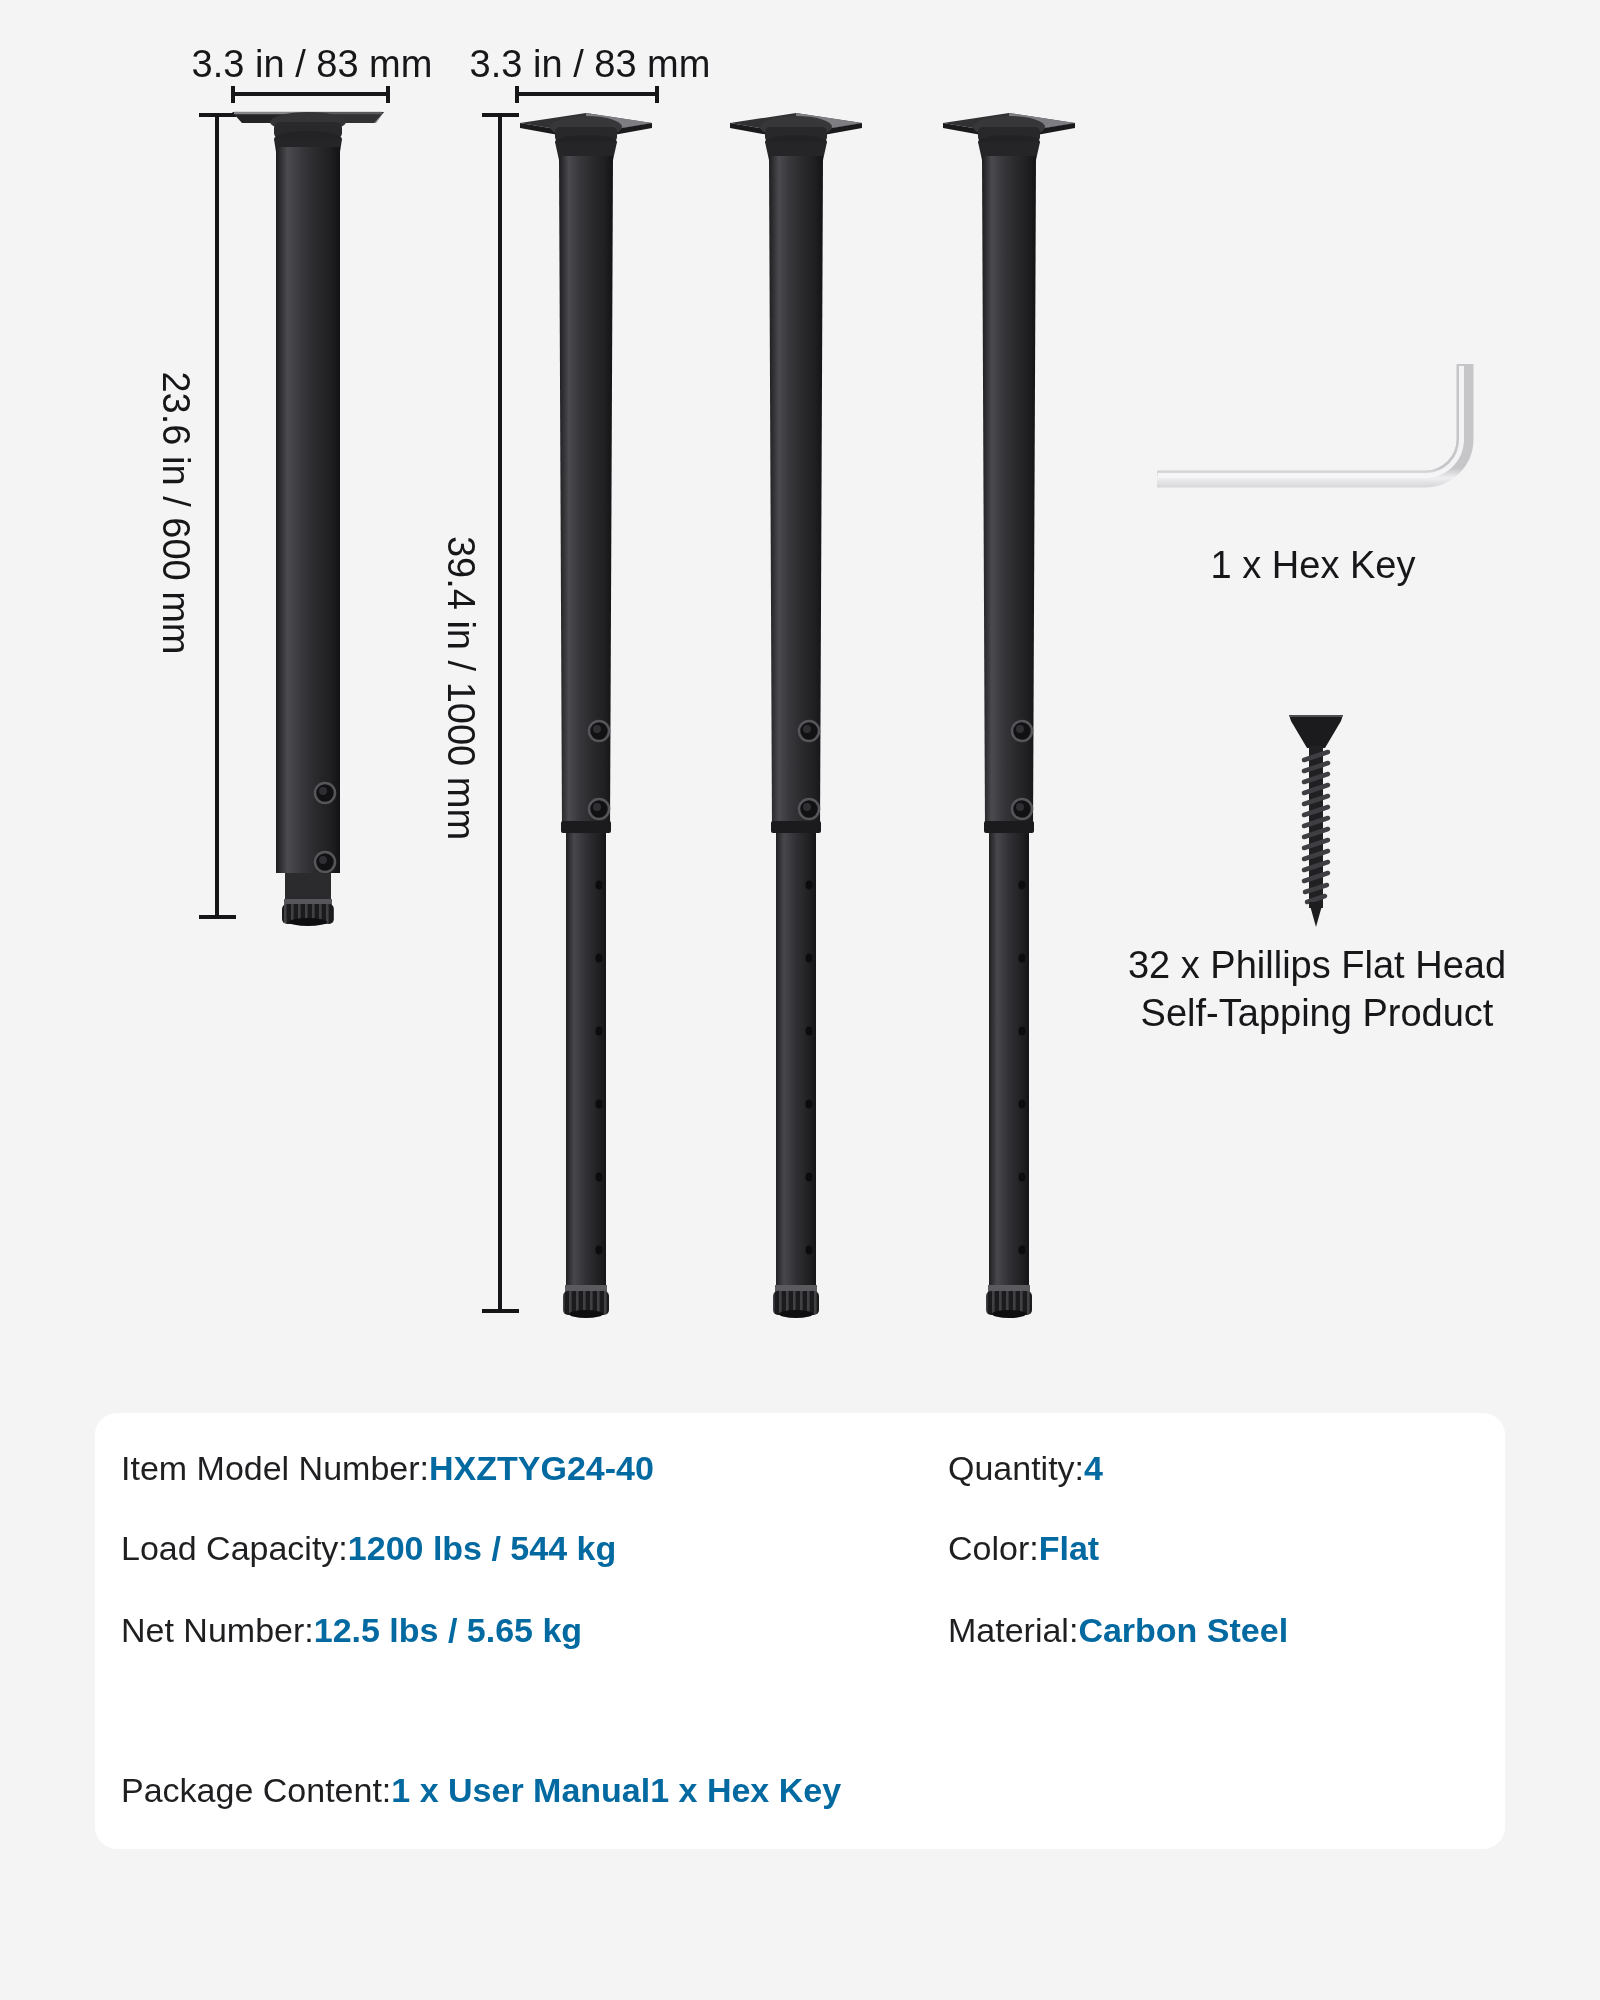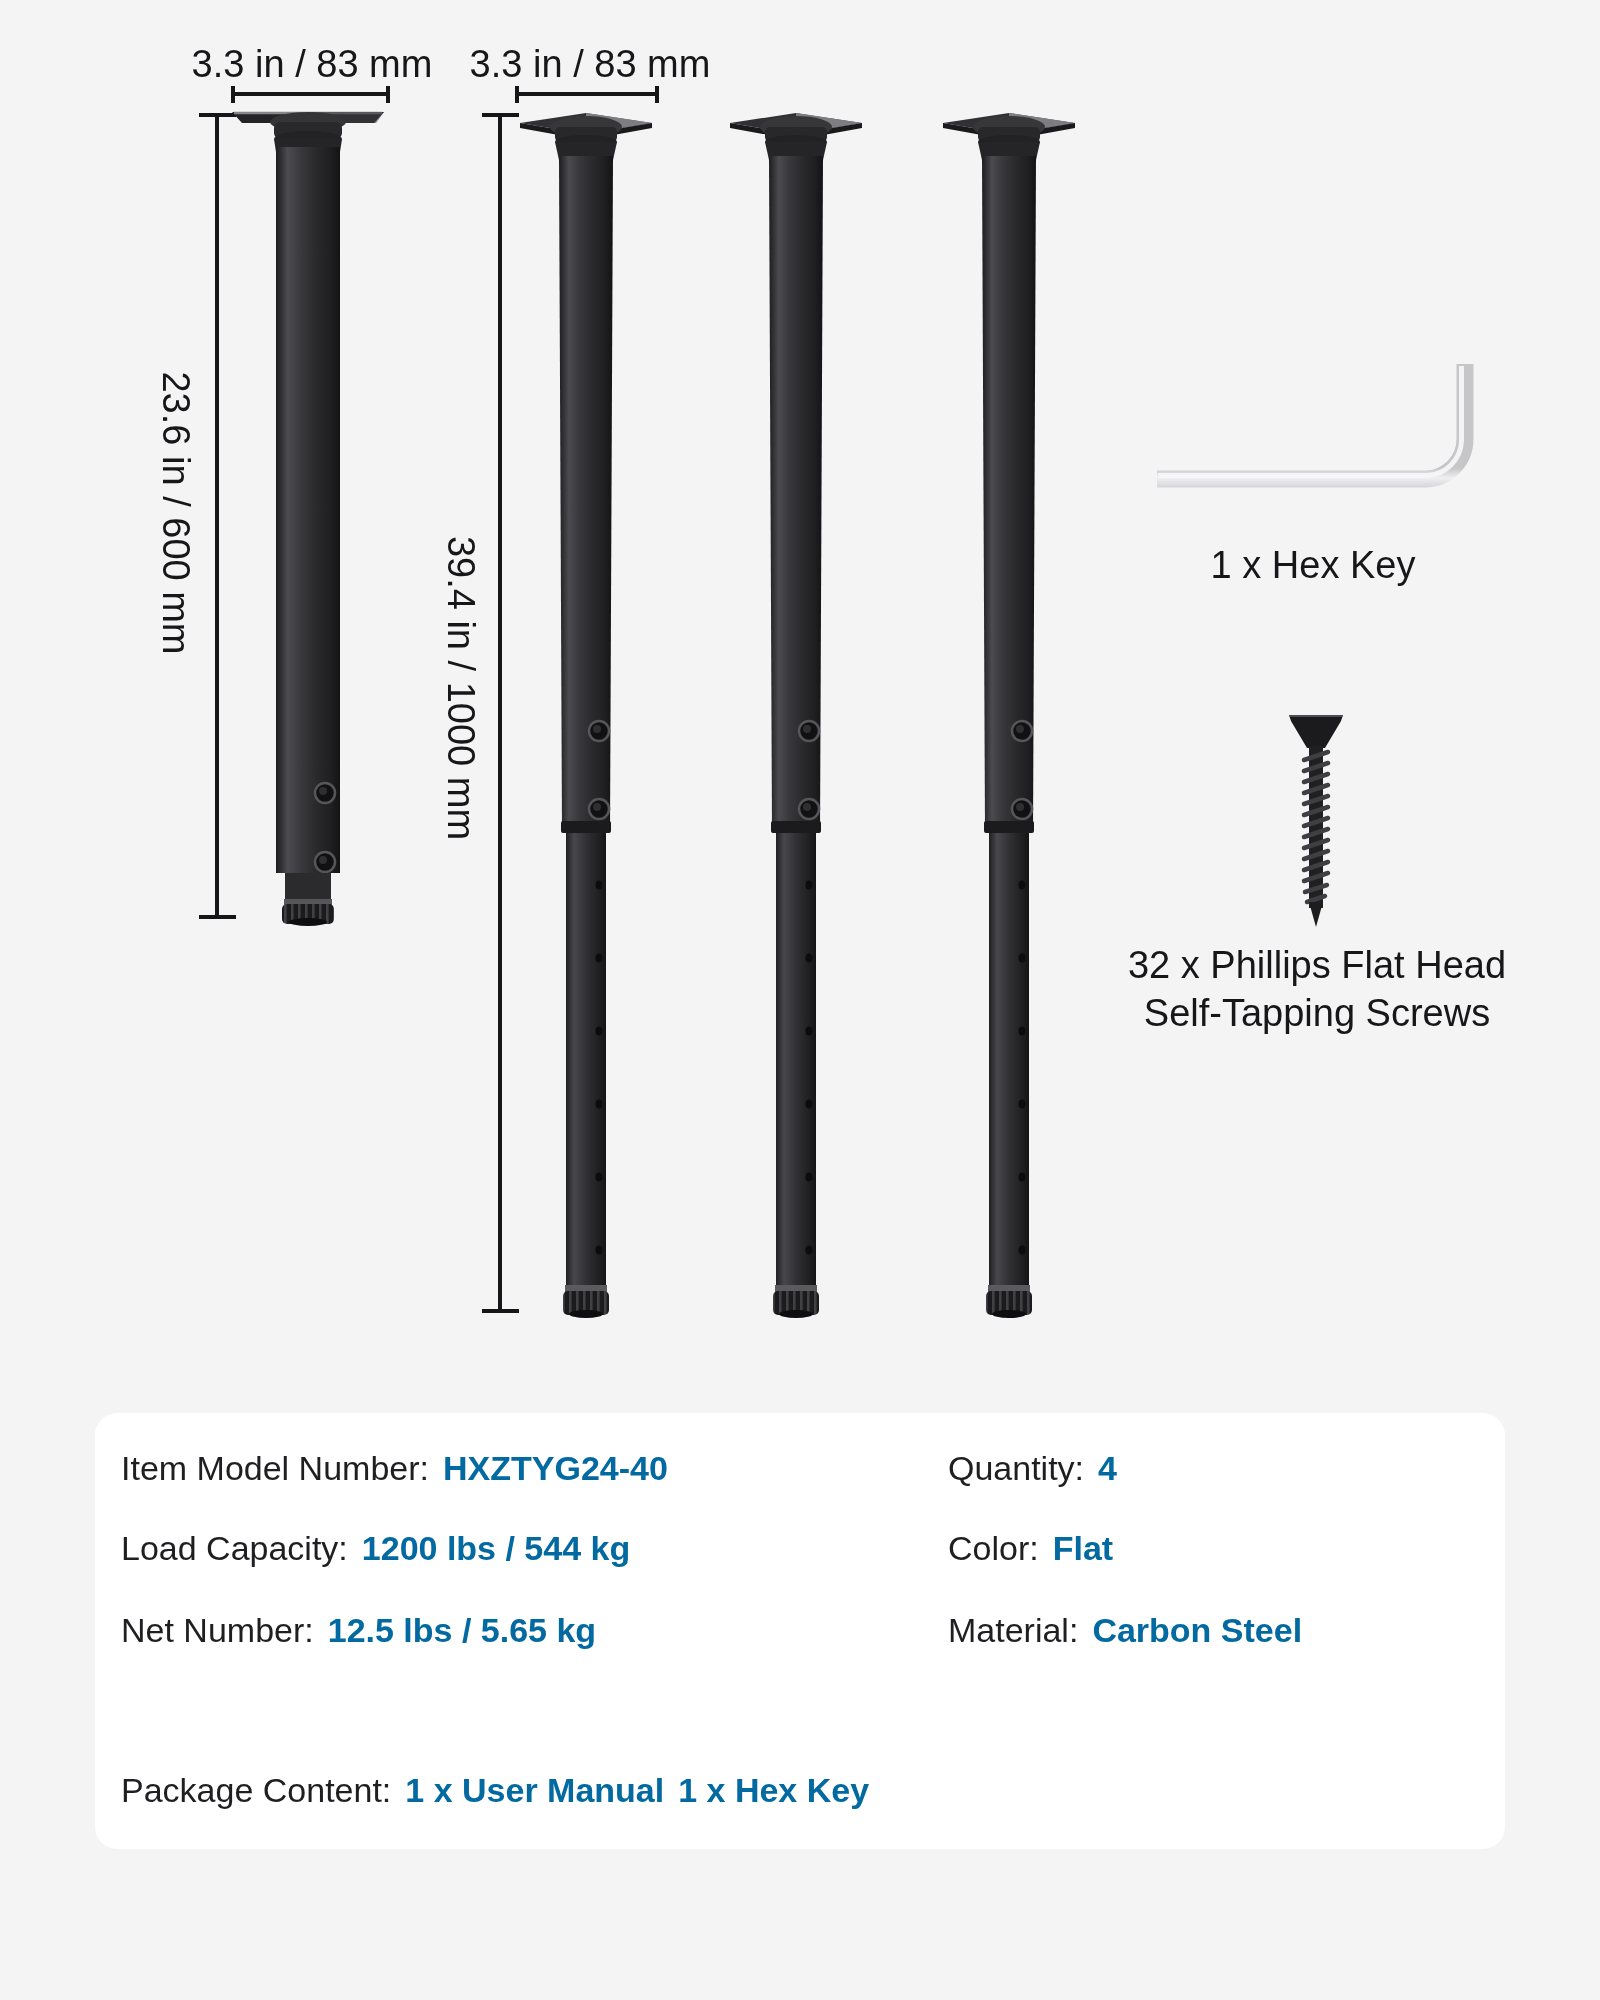--- a/index.html
+++ b/index.html
@@ -15,21 +15,21 @@
   .dim-label.vert{transform:translate(-50%,-50%) rotate(90deg);}
   .item-caption{
     position:absolute;font-size:38px;color:#17171a;white-space:nowrap;
     transform:translate(-50%,-50%);text-align:center;line-height:48px;font-weight:400;
   }
   .spec-panel{
     position:absolute;left:95px;top:1413px;width:1410px;height:436px;
     background:#ffffff;border-radius:22px;
   }
   .spec-row{
-    position:absolute;display:flex;gap:14px;font-size:34px;line-height:40px;
+    position:absolute;display:flex;font-size:34px;line-height:40px;
     white-space:nowrap;align-items:baseline;
   }
   .spec-label{color:#1f1f22;font-weight:400;}
   .spec-value{color:#0369a1;font-weight:700;}
   svg{display:block;}
 </style>
 </head>
 <body>
 
 <div class="canvas">
@@ -185,21 +185,21 @@
 
   <div class="dim-label" style="left:312px;top:64px">3.3 in / 83 mm</div>
   <div class="dim-label" style="left:590px;top:64px">3.3 in / 83 mm</div>
   <div class="dim-label vert" style="left:175px;top:513px">23.6 in / 600 mm</div>
   <div class="dim-label vert" style="left:460px;top:688px">39.4 in / 1000 mm</div>
 
   <div class="item-caption" style="left:1313px;top:565px">1 x Hex Key</div>
 
   <div class="item-caption" style="left:1317px;top:989px">
     <div>32 x Phillips Flat Head</div>
-    <div>Self-Tapping Screws</div>
+    <div>Self-Tapping Product</div>
   </div>
 
   <div class="spec-panel">
 
     <div class="spec-row" style="left:26px;top:35px">
       <span class="spec-label">Item Model Number:</span>
       <span class="spec-value">HXZTYG24-40</span>
     </div>
     <div class="spec-row" style="left:26px;top:115px">
       <span class="spec-label">Load Capacity:</span>

